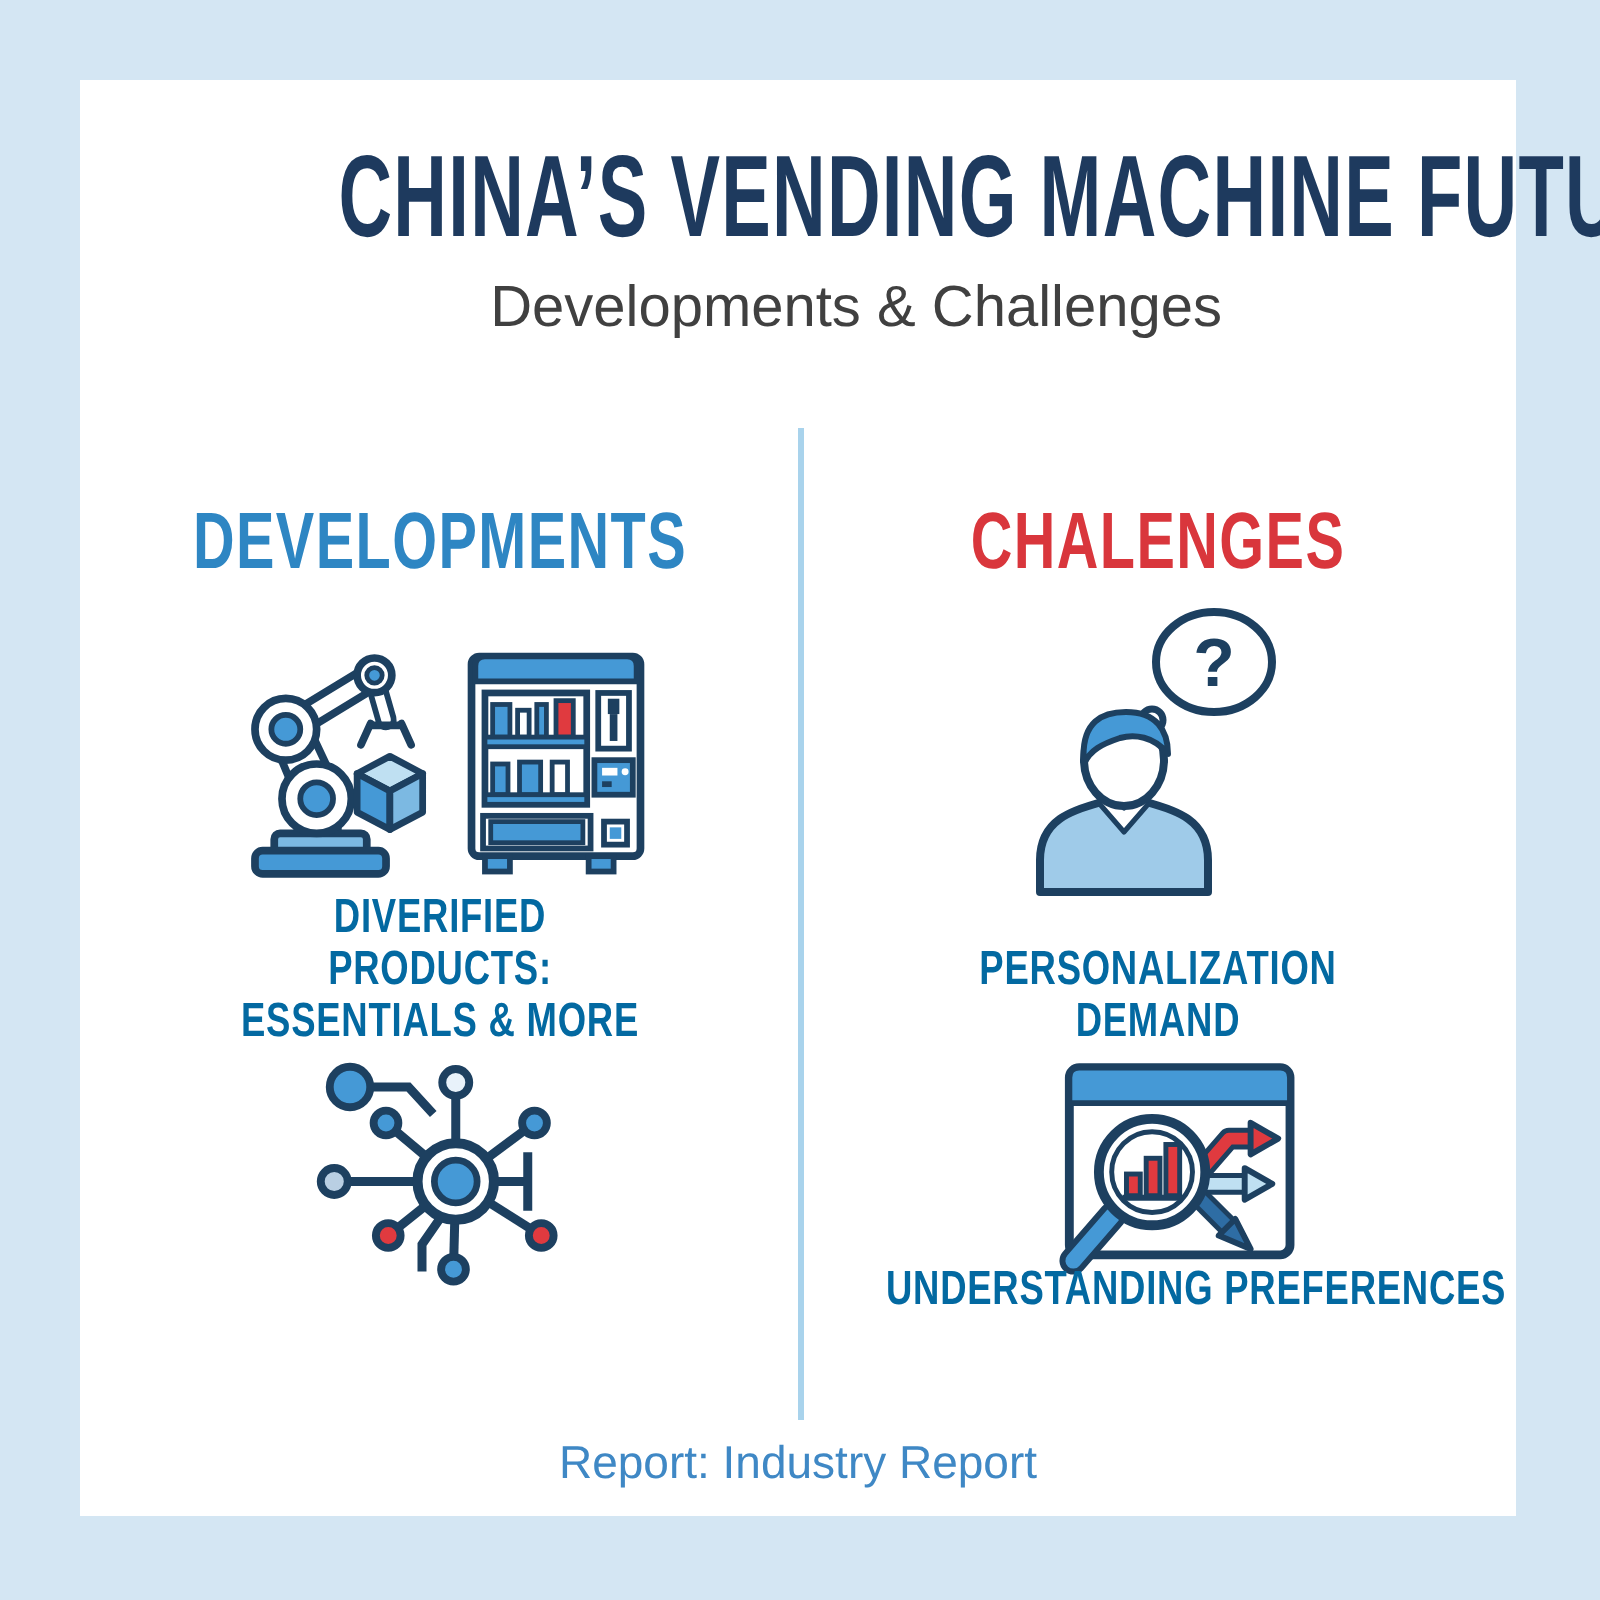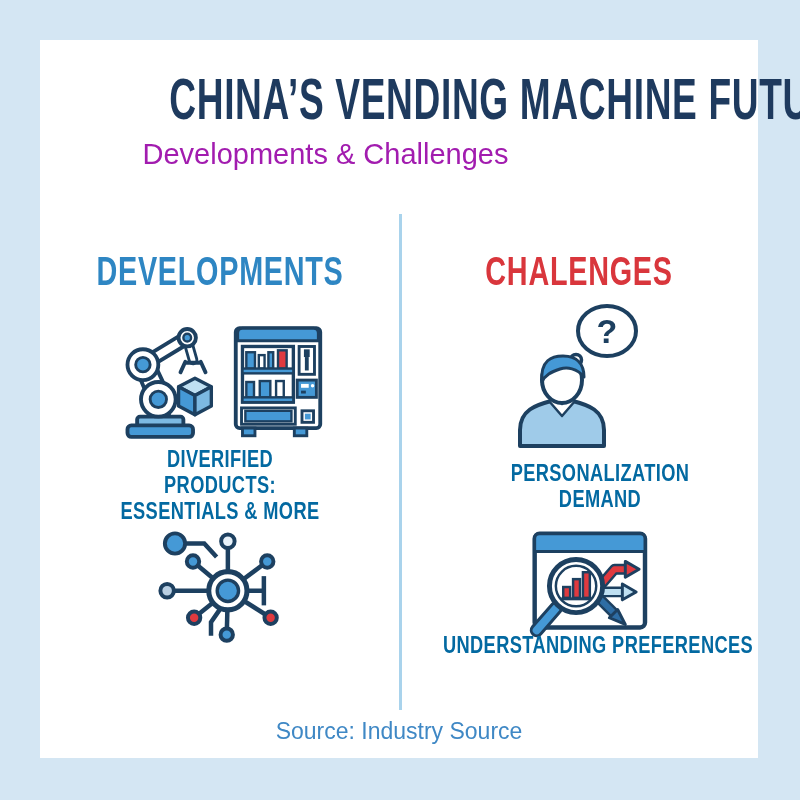--- a/index.html
+++ b/index.html
@@ -26,21 +26,22 @@
   }
   .title{
     left:40px;top:70px;width:718px;
     font-size:58px;line-height:58px;
     color:#1e3a5e;
     transform:scaleX(.64);
   }
   .subtitle{
     left:40px;top:138px;width:571px;
     font-size:29px;line-height:32px;
-    color:#a21caf;
+    color:#404040;
+    text-align:right;
   }
   .col-left{left:40px;width:360px;}
   .col-right{left:400px;width:358px;}
   .col-heading{
     top:248px;
     font-size:40px;line-height:46px;
     transform:scaleX(.72);
   }
   .heading-dev{color:#2e86c3;}
   .heading-chal{color:#d9363c;}
@@ -173,21 +174,21 @@
       <circle cx="72" cy="62" r="5.5" fill="#fff" stroke="#1d4060" stroke-width="3.5"></circle>
       <circle cx="63" cy="73" r="3.5" fill="#fff" stroke="#1d4060" stroke-width="3"></circle>
       <text x="103" y="45" text-anchor="middle" font-family="Liberation Sans, sans-serif" font-size="34" font-weight="bold" fill="#1d4060">?</text>
       <path d="M16,148 L16,132 C16,112 32,107 47,103 L58,99 L69,103 C84,107 100,112 100,132 L100,148 Z" fill="#9fcbe9" stroke="#1d4060" stroke-width="4" stroke-linejoin="round"></path>
       <path d="M45,103 L58,118 L71,103 L64,99 L58,106 L52,99 Z" fill="#fff" stroke="#1d4060" stroke-width="2.5" stroke-linejoin="round"></path>
       <ellipse cx="58" cy="82" rx="20" ry="23" fill="#fff" stroke="#1d4060" stroke-width="4"></ellipse>
       <path d="M38,84 C36,62 48,58 59,58 C74,58 80,67 80,79 C73,70 63,69 56,71 C47,74 41,77 38,84 Z" fill="#4599d6" stroke="#1d4060" stroke-width="3" stroke-linejoin="round"></path>
     </svg>
   </div>
 
-  <div class="abs center col-right label" style="top:460px;margin-left:21px;">
+  <div class="abs center col-right label" style="top:472px;">
     <div>PERSONALIZATION</div>
     <div>DEMAND</div>
   </div>
 
   <div class="abs col-right icon-row" style="top:520px;height:135px;">
     <svg viewBox="0 0 150 135" width="148" height="133">
       <rect x="30" y="12" width="112" height="95" rx="5" fill="#fff" stroke="#1d4060" stroke-width="4.5"></rect>
       <path d="M30,30 v-13 q0-5 5-5 h102 q5,0 5,5 v13 z" fill="#4599d6" stroke="#1d4060" stroke-width="3"></path>
 
       <path d="M98,63 L111,48 H122" fill="none" stroke="#1d4060" stroke-width="11" stroke-linejoin="round" stroke-linecap="round"></path>
@@ -211,14 +212,14 @@
       <rect x="69" y="58" width="7" height="19" fill="#e03a3f" stroke="#1d4060" stroke-width="2.5"></rect>
       <rect x="79" y="51" width="7" height="26" fill="#e03a3f" stroke="#1d4060" stroke-width="2.5"></rect>
       <line x1="57" y1="78" x2="87" y2="78" stroke="#1d4060" stroke-width="3"></line>
     </svg>
   </div>
 
   <div class="abs center col-right label" style="top:632px;">
     <div>UNDERSTANDING PREFERENCES</div>
   </div>
 
-  <div class="abs center source">Source: Industry Source</div>
+  <div class="abs center source">Report: Industry Report</div>
 </div>
 
 </body></html>

